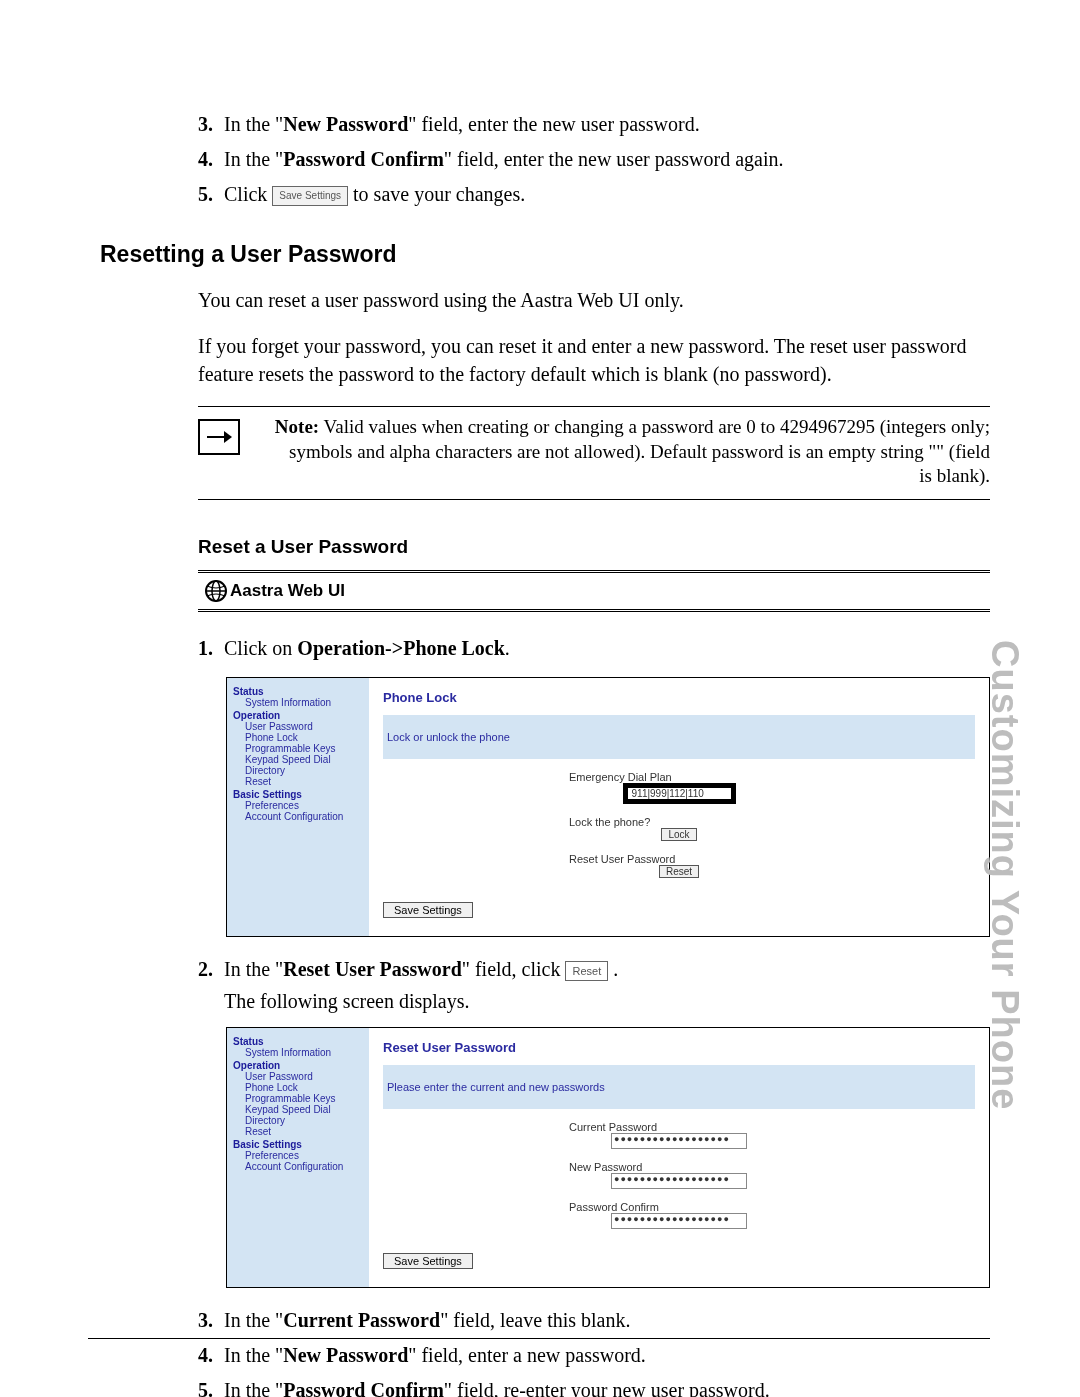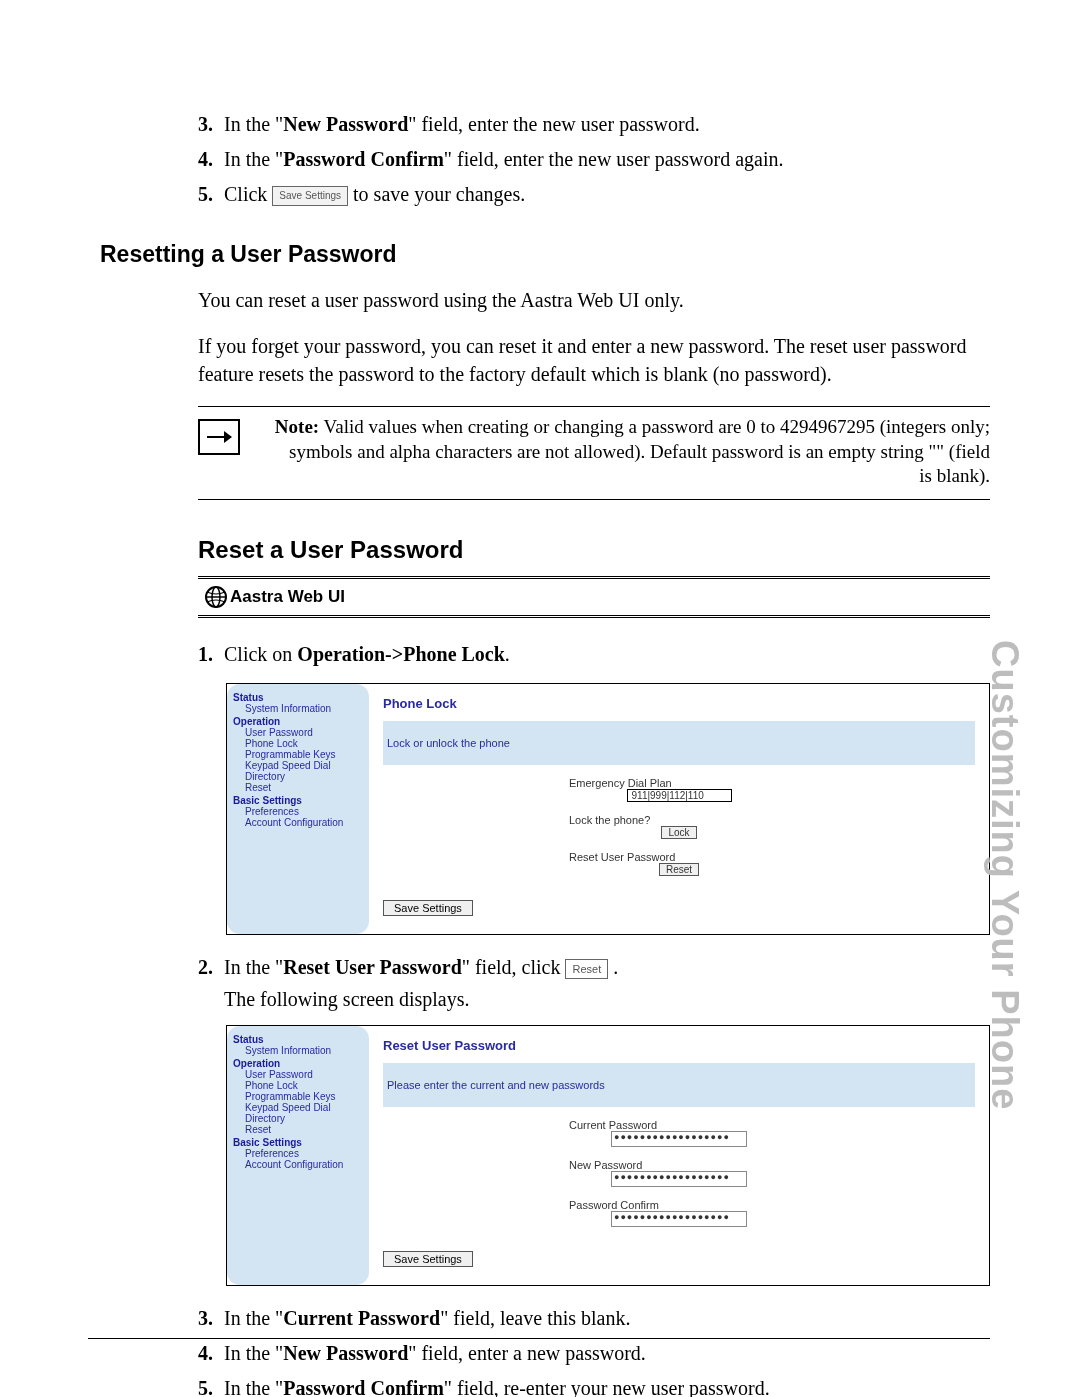--- a/index.html
+++ b/index.html
@@ -40,21 +40,21 @@
   .prebold { font-weight: bold; }
   .heading1 {
     font-family: Arial, Helvetica, sans-serif;
     font-weight: bold;
     font-size: 23px;
     margin: 32px 0 18px 12px;
   }
   .heading2 {
     font-family: Arial, Helvetica, sans-serif;
     font-weight: bold;
-    font-size: 24px;
+    font-size: 19px;
     margin: 36px 0 12px 0;
   }
   p.para { font-size: 20px; margin: 0 0 18px 0; line-height: 1.4; }
   .btn-img {
     display: inline-flex;
     align-items: center;
     height: 18px;
     font-family: Arial, Helvetica, sans-serif;
     font-size: 10px;
     border: 1px solid #666;
@@ -88,30 +88,29 @@
     display: flex;
     font-family: Verdana, Arial, sans-serif;
     background: #fff;
   }
   .ss-nav {
     width: 130px;
     background: #d3e4f3;
     padding: 6px 6px 8px 6px;
     font-size: 10px;
     color: #2a2aa0;
-    border-radius: 13px;
   }
   .ss-nav .grp { font-weight: bold; color: #1b1b9a; margin-top: 2px; }
   .ss-nav .item { margin-left: 12px; }
   .ss-main { flex: 1; padding: 8px 14px 18px 14px; }
   .ss-title { font-weight: bold; color: #2a2aa0; font-size: 13px; margin: 4px 0 10px 0; }
   .ss-subhead { background: #d3e4f3; color: #2a2aa0; font-size: 11px; padding: 16px 4px; margin-bottom: 8px; }
   .ss-row { display: flex; font-size: 11px; color: #333; margin: 12px 0; align-items: center; flex-direction: column; }
   .ss-row .lbl { width: 220px; }
-  .ss-row .val { border: 1px solid #000000; padding: 0 4px; font-size: 10px; min-width: 95px; text-align:left; }
+  .ss-row .val { border: 5px solid #000000; padding: 0 4px; font-size: 10px; min-width: 95px; text-align:left; }
   .ss-row .btn { border: 1px solid #555; padding: 0 6px; font-size: 10px; background: #f0f0f0; }
   .ss-save { border: 1px solid #555; padding: 1px 10px; font-size: 11px; background: #f0f0f0; margin-top: 12px; display: inline-block; }
   .ss .pw { letter-spacing: 1px; }
   .ss-row .inp { border:1px solid #888; height: 14px; width: 130px; font-size:9px; letter-spacing:1px; padding:0 2px; }
   
   .side-tab {
     position: absolute;
     right: 54px;
     top: 640px;
     writing-mode: vertical-rl;

